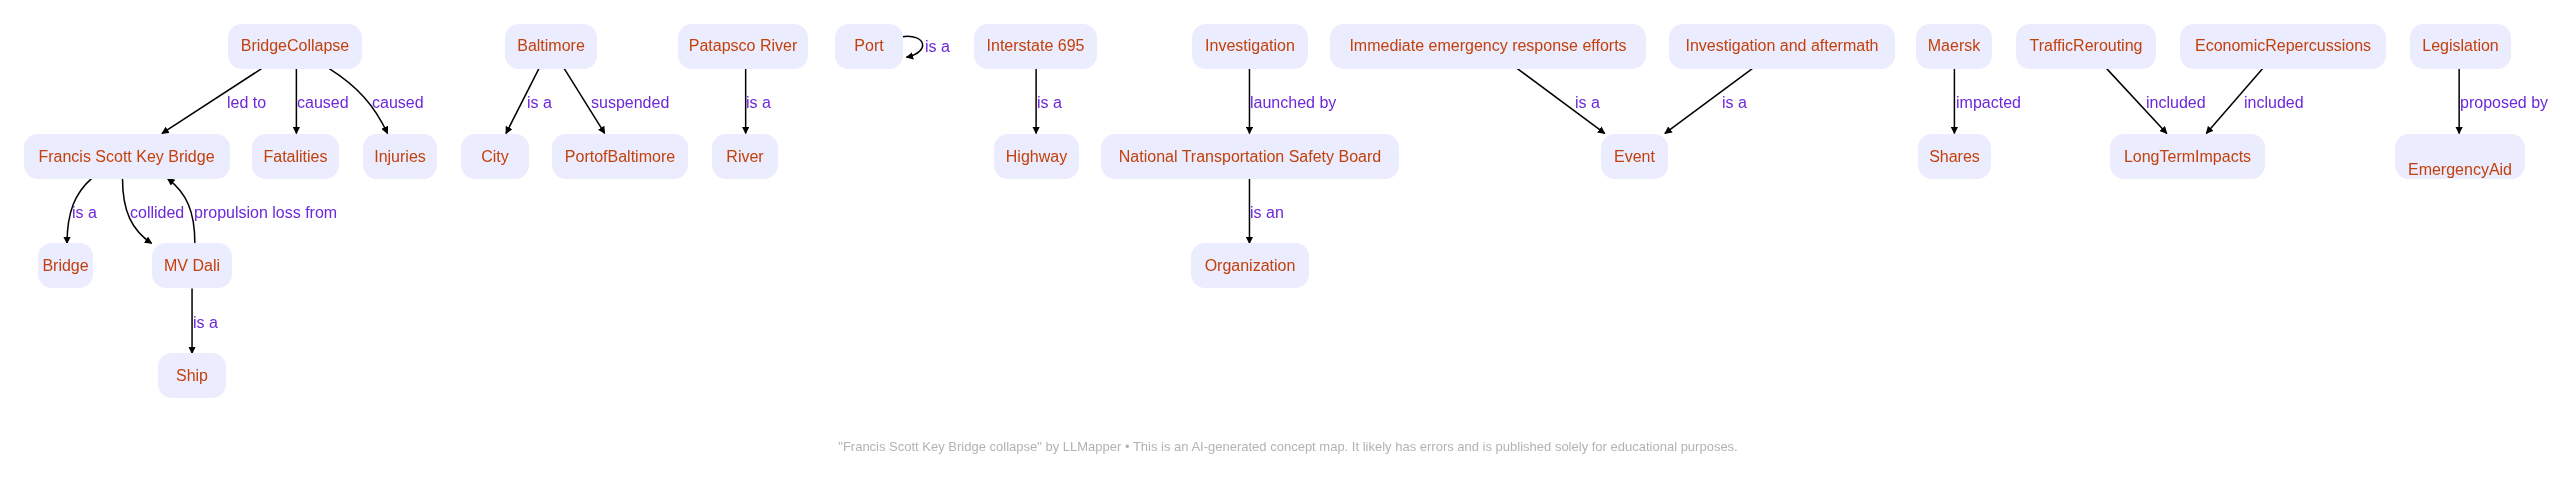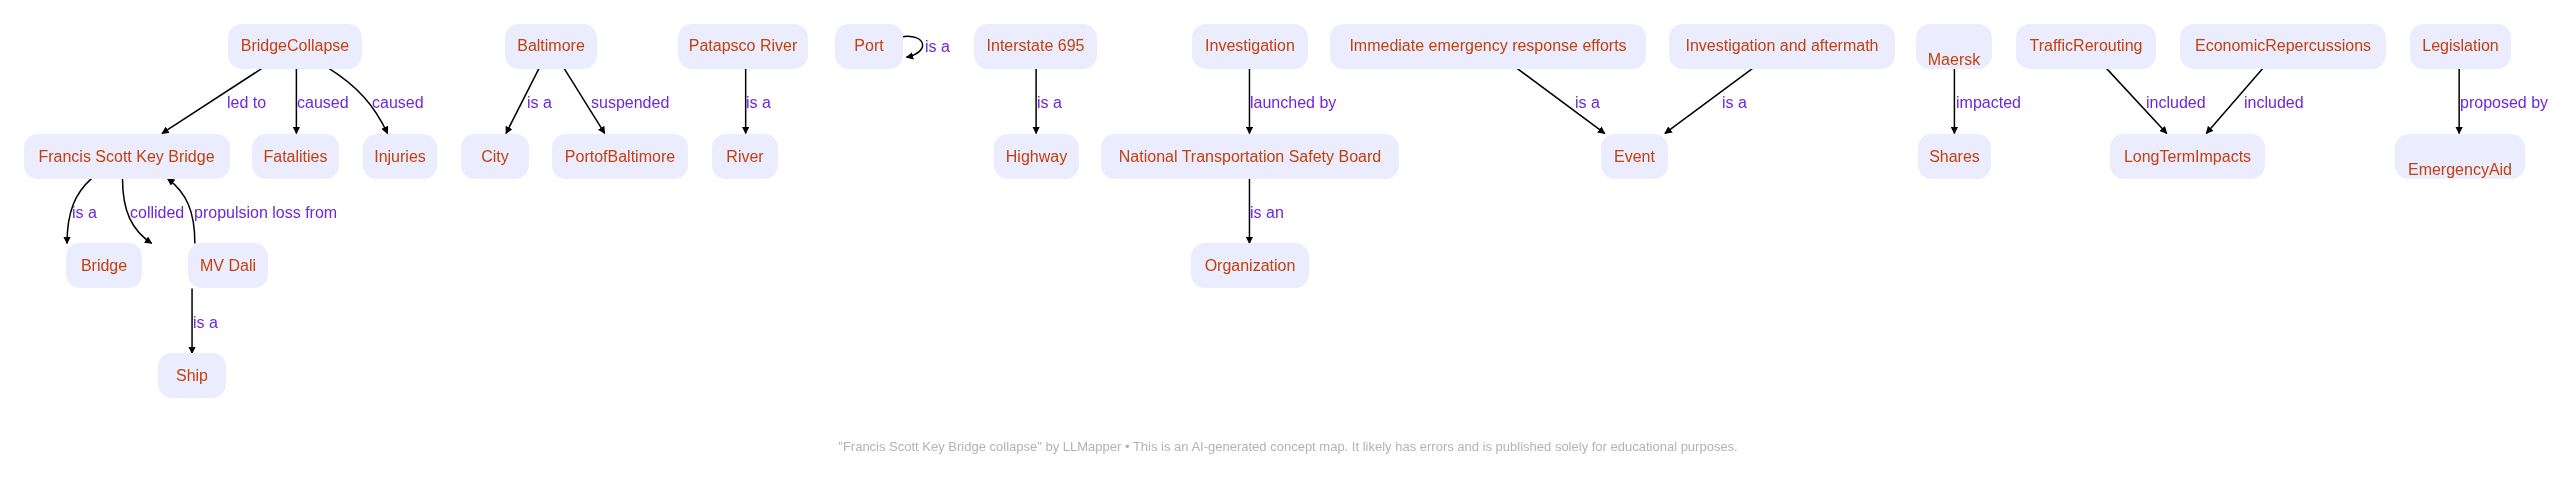--- a/index.html
+++ b/index.html
@@ -48,24 +48,24 @@
       </div>
       <div class="node" style="left: 23.5px; top: 134px; width: 206px; background: rgb(236, 236, 255);">
         <span>Francis Scott Key Bridge</span>
       </div>
       <div class="node" style="left: 252px; top: 134px; width: 87px; background: rgb(236, 236, 255);">
         <span>Fatalities</span>
       </div>
       <div class="node" style="left: 363px; top: 134px; width: 74px; background: rgb(236, 236, 255);">
         <span>Injuries</span>
       </div>
-      <div class="node" style="left: 38px; top: 243px; width: 76px; background: rgb(236, 236, 255); margin-left: 28px;">
+      <div class="node" style="left: 38px; top: 243px; width: 55px; background: rgb(236, 236, 255);">
         <span>Bridge</span>
       </div>
-      <div class="node" style="left: 152px; top: 243px; width: 80px; background: rgb(236, 236, 255); margin-left: 36px;">
+      <div class="node" style="left: 152px; top: 243px; width: 80px; background: rgb(236, 236, 255);">
         <span>MV Dali</span>
       </div>
       <div class="node" style="left: 158px; top: 353px; width: 68px; background: rgb(236, 236, 255);">
         <span>Ship</span>
       </div>
       <div class="node" style="left: 505px; top: 23.5px; width: 92px; background: rgb(236, 236, 255);">
         <span>Baltimore</span>
       </div>
       <div class="node" style="left: 461px; top: 134px; width: 68px; background: rgb(236, 236, 255);">
         <span>City</span>
@@ -99,21 +99,21 @@
       </div>
       <div class="node" style="left: 1330px; top: 23.5px; width: 316px; background: rgb(236, 236, 255);">
         <span>Immediate emergency response efforts</span>
       </div>
       <div class="node" style="left: 1601px; top: 134px; width: 67px; background: rgb(236, 236, 255);">
         <span>Event</span>
       </div>
       <div class="node" style="left: 1669px; top: 23.5px; width: 226px; background: rgb(236, 236, 255);">
         <span>Investigation and aftermath</span>
       </div>
-      <div class="node" style="left: 1916px; top: 23.5px; width: 76px; background: rgb(236, 236, 255); align-items: flex-end;">
+      <div class="node" style="left: 1916px; top: 23.5px; width: 76px; background: rgb(236, 236, 255);">
         <span>Maersk</span>
       </div>
       <div class="node" style="left: 1918px; top: 134px; width: 73px; background: rgb(236, 236, 255);">
         <span>Shares</span>
       </div>
       <div class="node" style="left: 2016px; top: 23.5px; width: 140px; background: rgb(236, 236, 255);">
         <span>TrafficRerouting</span>
       </div>
       <div class="node" style="left: 2180px; top: 23.5px; width: 206px; background: rgb(236, 236, 255);">
         <span>EconomicRepercussions</span>

